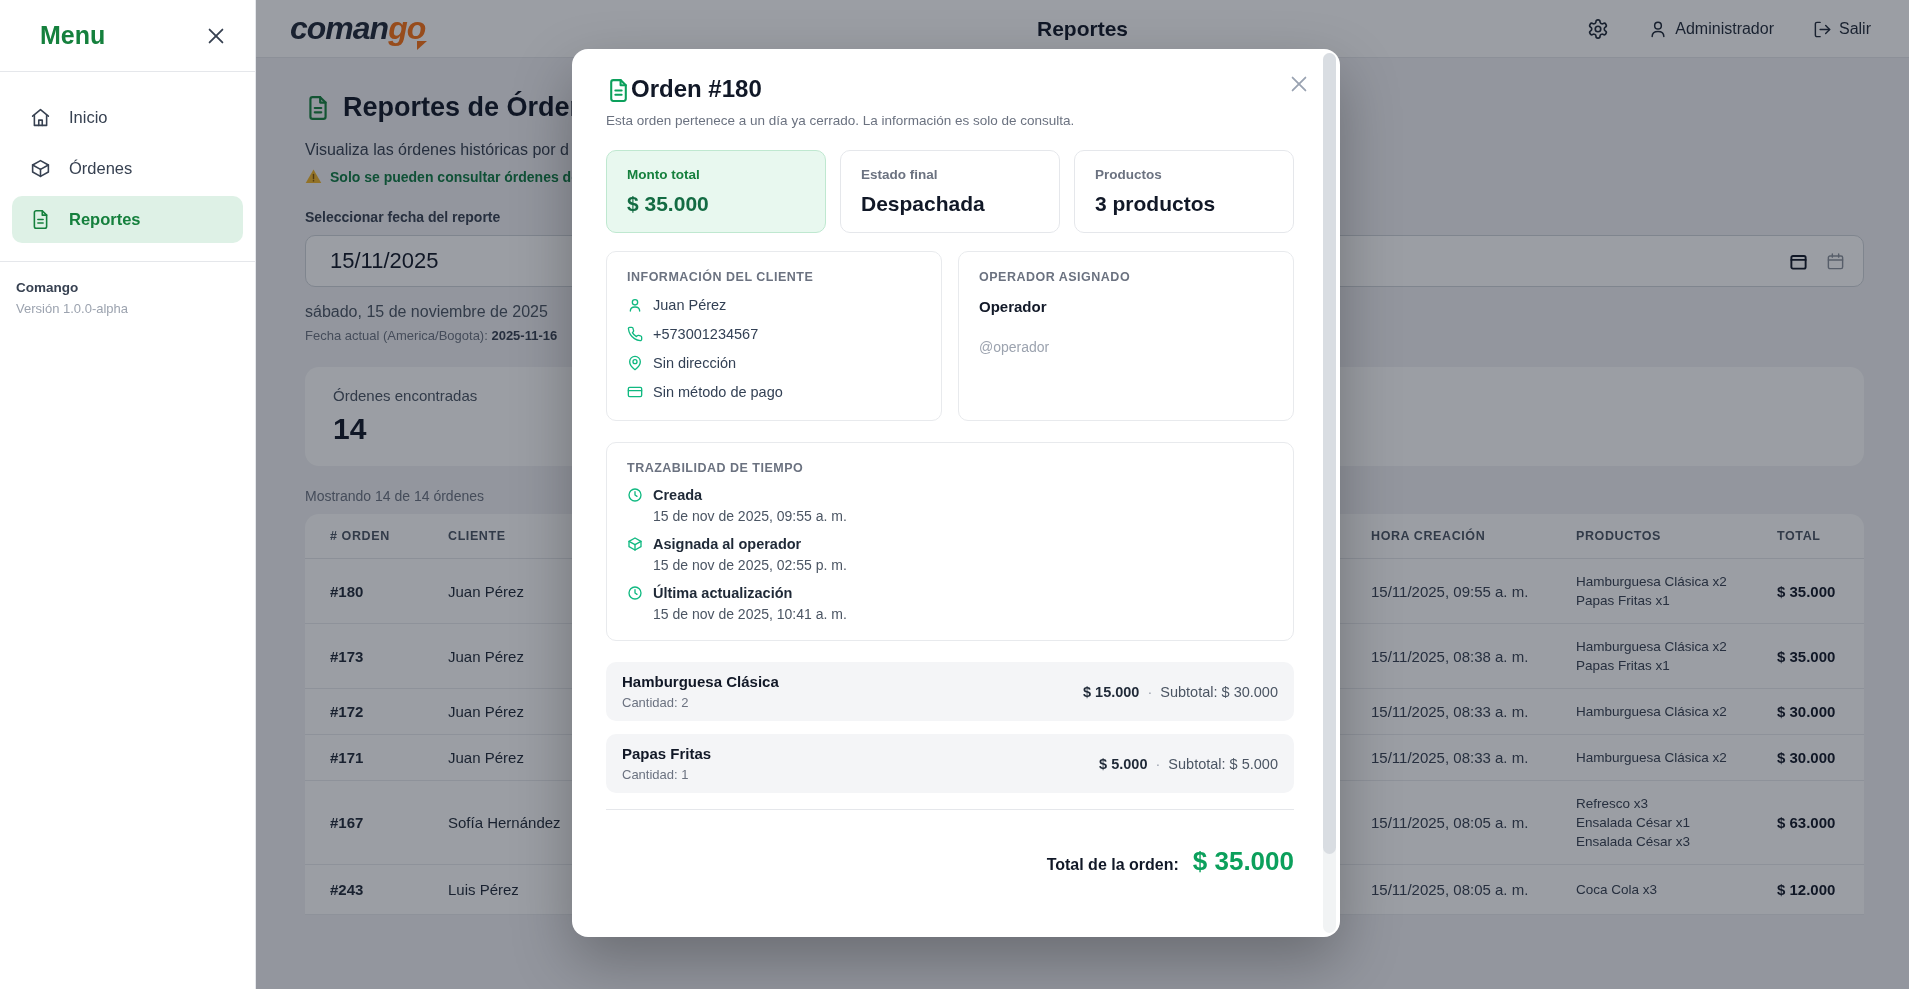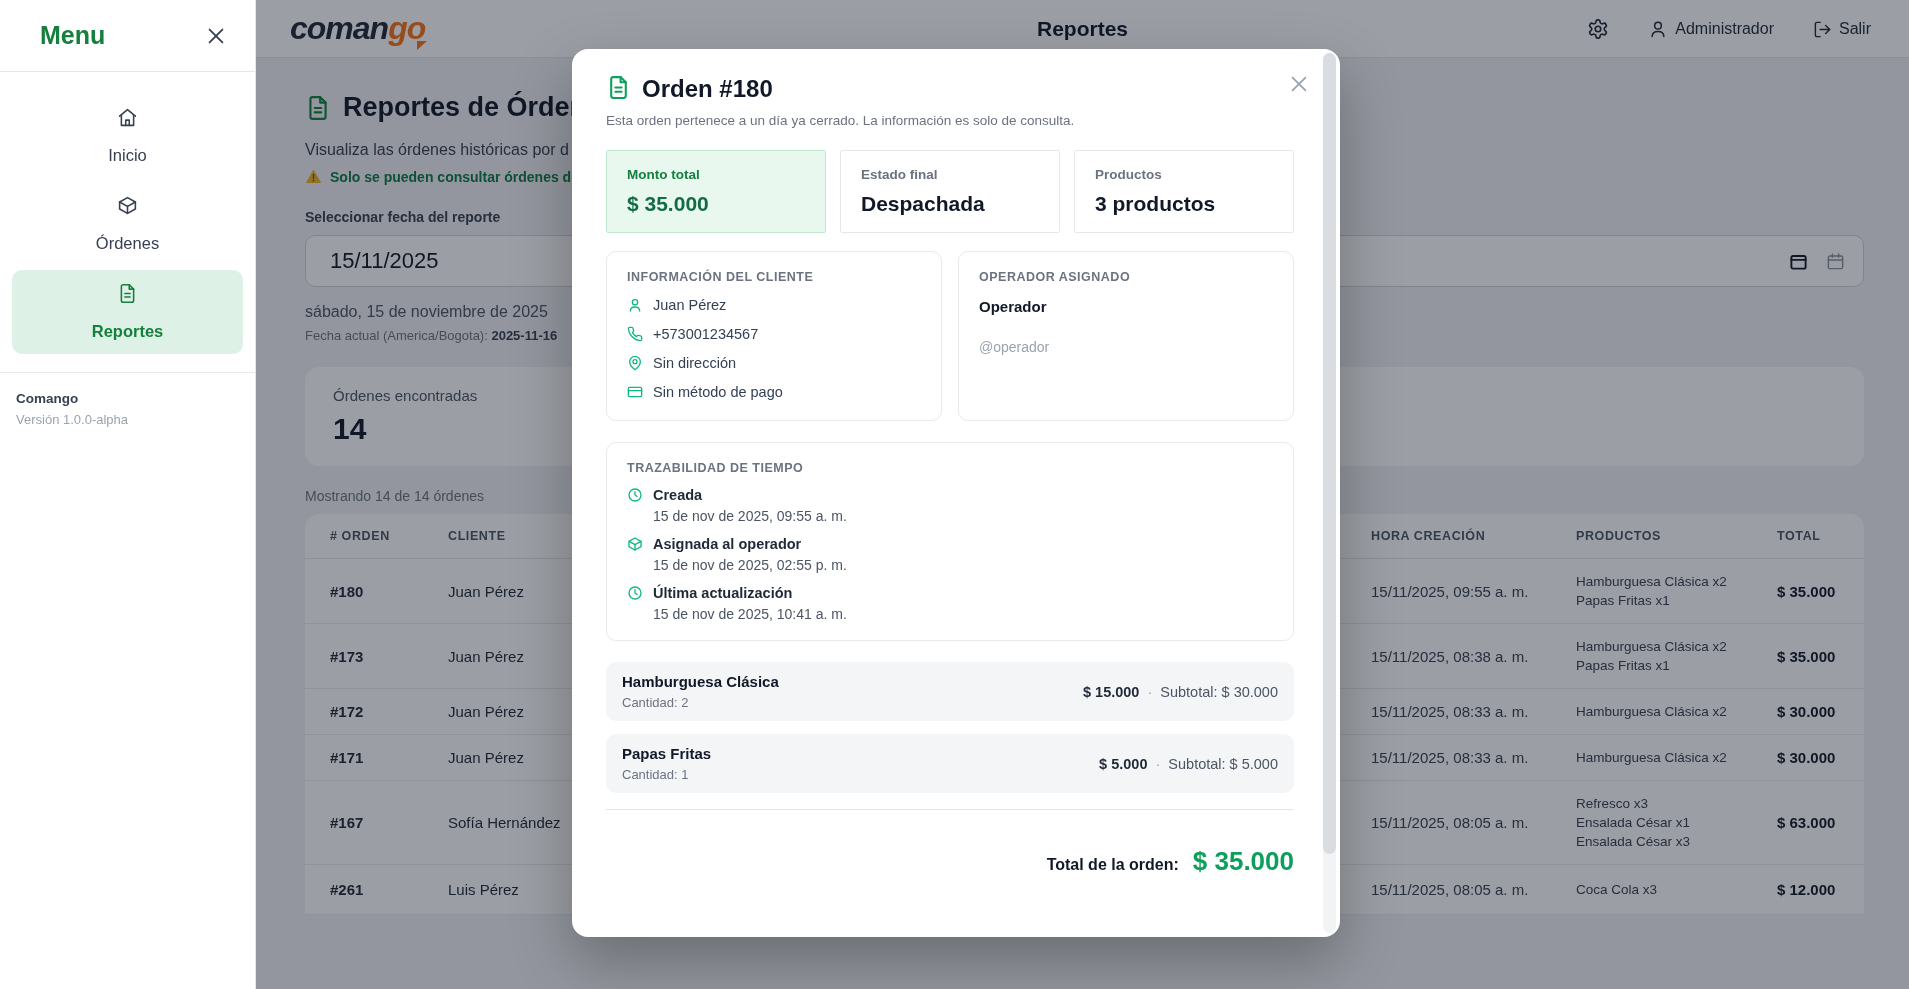--- a/index.html
+++ b/index.html
@@ -73,38 +73,38 @@
 
   
   .sidebar { position:absolute; left:0; top:0; width:256px; height:989px; background:#ffffff;
     z-index:60; border-right:1px solid #e5e7eb; }
   .sb-head { height:72px; display:flex; align-items:center; justify-content:space-between;
     padding:0 28px 0 40px; border-bottom:1px solid #e5e7eb; }
   .sb-title { font-size:25px; font-weight:800; color:#15803d; }
   .sb-close { color:#374151; cursor:pointer; display:flex; }
   .sb-nav { padding:22px 12px 14px 12px; border-bottom:1px solid #e5e7eb; }
   .sb-item { display:flex; align-items:center; gap:18px; padding:13px 18px; border-radius:10px;
-    font-size:16.5px; color:#374151; cursor:pointer; margin-bottom:4px;flex-direction:column; }
+    font-size:16.5px; color:#374151; cursor:pointer; margin-bottom:4px; }
   .sb-item .icon { color:#374151; }
   .sb-item.active { background:#def1e6; color:#15803d; font-weight:700; }
   .sb-item.active .icon { color:#15803d; }
   .sb-foot { padding:18px 16px; }
   .sb-app { font-size:13.5px; font-weight:700; color:#374151; }
   .sb-ver { margin-top:6px; font-size:13px; color:#9ca3af; }
 
   
   .modal { position:absolute; left:572px; top:49px; width:768px; height:888px; background:#ffffff;
     border-radius:16px; z-index:70; box-shadow:0 24px 60px rgba(0,0,0,0.28); overflow:hidden;
     padding:26px 46px 0 34px; }
   .m-close { position:absolute; top:24px; right:30px; color:#9aa3b2; cursor:pointer; display:flex; }
-  .m-head { display:flex; align-items:flex-start; gap:11px; }
+  .m-head { display:flex; align-items:flex-end; }
   .m-title { font-size:24px; font-weight:800; color:#111827; }
   .m-sub { margin-top:10px; font-size:13.5px; color:#6b7280; }
   .m-stats { margin-top:22px; display:flex; gap:14px; }
-  .stat { flex:1; border:1px solid #e5e7eb; background:#ffffff; border-radius:2px;
+  .stat { flex:1; border:1px solid #e5e7eb; background:#ffffff; border-radius:10px;
     padding:16px 20px; }
   .stat .sl { font-size:13.5px; font-weight:600; color:#6b7280; }
   .stat .sv { margin-top:10px; font-size:21px; font-weight:800; color:#111827; }
   .stat.hl { background:#e8f8ef; border-color:#bfe8d0; }
   .stat.hl .sl { color:#15803d; }
   .stat.hl .sv { color:#136c43; }
   .m-grid { margin-top:18px; display:flex; gap:16px; align-items:stretch; }
   .panel { border:1px solid #e8eaed; border-radius:10px; padding:18px 20px; background:#ffffff; }
   .m-grid .panel { flex:1; min-height:170px; }
   .p-title { font-size:12.5px; font-weight:700; color:#6b7280; letter-spacing:0.5px; }
@@ -326,21 +326,21 @@
               <td class="op-cell"></td>
             <td class="c-hora">15/11/2025, 08:05 a. m.</td>
             <td class="c-prod">
                 <span class="pline">Refresco x3</span>
                 <span class="pline">Ensalada César x1</span>
                 <span class="pline">Ensalada César x3</span>
               </td>
             <td class="c-total">$ 63.000</td>
           </tr>
           <tr>
-            <td class="c-orden">#261</td>
+            <td class="c-orden">#243</td>
             <td>Luis Pérez</td>
             <td>+573004567890</td>
             <td>–</td>
             <td>–</td>
             <td><span class="badge">despachada</span></td>
             <td class="op-cell">Operador</td>
             <td class="c-hora">15/11/2025, 08:05 a. m.</td>
             <td class="c-prod">
                 <span class="pline">Coca Cola x3</span>
               </td>

